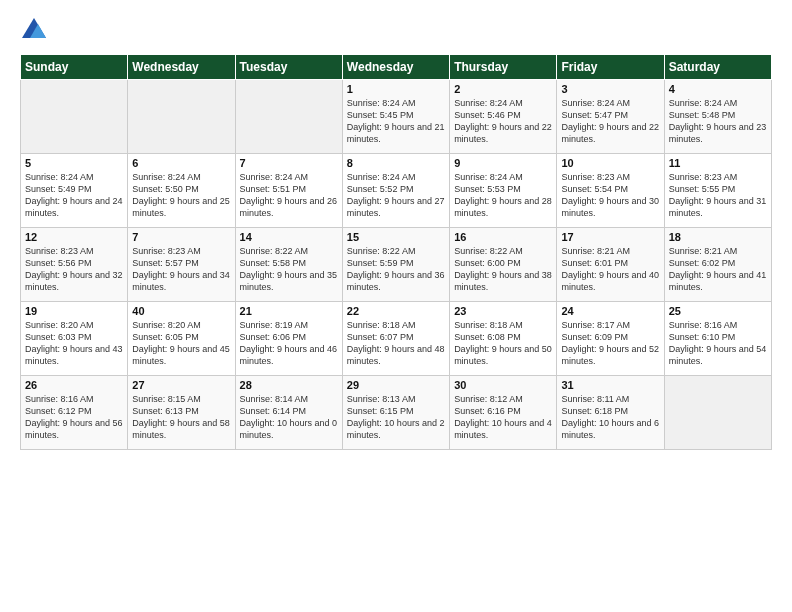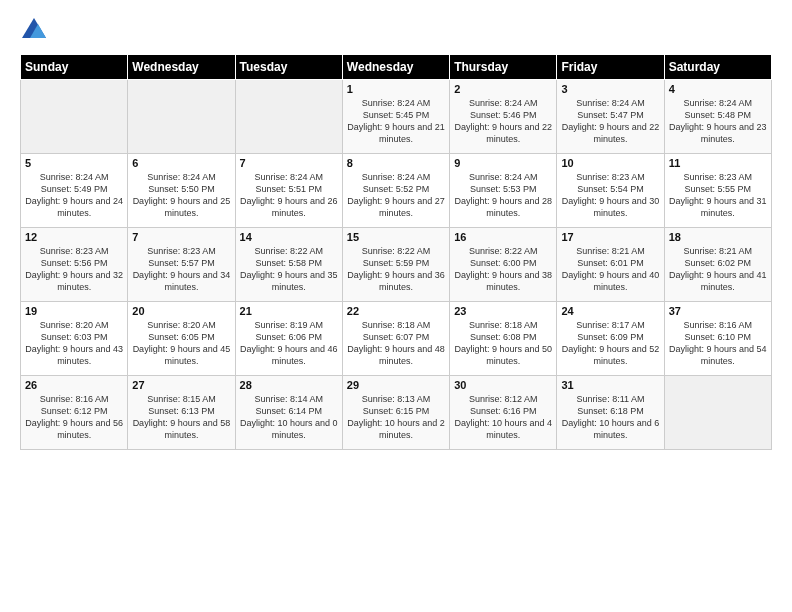--- a/index.html
+++ b/index.html
@@ -56,21 +56,21 @@
     .calendar-subtitle {
       font-size: 14px;
       color: #444;
     }
     table {
       width: 100%;
       border-collapse: collapse;
       table-layout: fixed;
     }
     thead tr th {
-      background-color: #000000;
+      background-color: #14532d;
       color: #fff;
       font-size: 12px;
       font-weight: bold;
       padding: 5px 4px;
       text-align: left;
       border: 1px solid #fff;
     }
     tbody tr td {
       border: 1px solid #ccc;
       vertical-align: top;
@@ -83,21 +83,20 @@
       font-size: 11px;
       font-weight: bold;
       color: #111;
       display: block;
       margin-bottom: 2px;
     }
     .day-info {
       font-size: 9px;
       color: #333;
       line-height: 1.35;
-      text-align: center;
     }
     tbody tr:nth-child(odd) td {
       background: #f9f9f9;
     }
     tbody tr:nth-child(even) td {
       background: #ffffff;
     }
     .empty-cell {
       background: #f0f0f0 !important;
     }
@@ -216,41 +215,41 @@
             <span class="day-num">18</span>
             <div class="day-info">Sunrise: 8:21 AM<br>Sunset: 6:02 PM<br>Daylight: 9 hours and 41 minutes.</div>
           </td>
         </tr>
         <tr>
           <td>
             <span class="day-num">19</span>
             <div class="day-info">Sunrise: 8:20 AM<br>Sunset: 6:03 PM<br>Daylight: 9 hours and 43 minutes.</div>
           </td>
           <td>
-            <span class="day-num">20</span>
+            <span class="day-num">40</span>
             <div class="day-info">Sunrise: 8:20 AM<br>Sunset: 6:05 PM<br>Daylight: 9 hours and 45 minutes.</div>
           </td>
           <td>
             <span class="day-num">21</span>
             <div class="day-info">Sunrise: 8:19 AM<br>Sunset: 6:06 PM<br>Daylight: 9 hours and 46 minutes.</div>
           </td>
           <td>
             <span class="day-num">22</span>
             <div class="day-info">Sunrise: 8:18 AM<br>Sunset: 6:07 PM<br>Daylight: 9 hours and 48 minutes.</div>
           </td>
           <td>
             <span class="day-num">23</span>
             <div class="day-info">Sunrise: 8:18 AM<br>Sunset: 6:08 PM<br>Daylight: 9 hours and 50 minutes.</div>
           </td>
           <td>
             <span class="day-num">24</span>
             <div class="day-info">Sunrise: 8:17 AM<br>Sunset: 6:09 PM<br>Daylight: 9 hours and 52 minutes.</div>
           </td>
           <td>
-            <span class="day-num">37</span>
+            <span class="day-num">25</span>
             <div class="day-info">Sunrise: 8:16 AM<br>Sunset: 6:10 PM<br>Daylight: 9 hours and 54 minutes.</div>
           </td>
         </tr>
         <tr>
           <td>
             <span class="day-num">26</span>
             <div class="day-info">Sunrise: 8:16 AM<br>Sunset: 6:12 PM<br>Daylight: 9 hours and 56 minutes.</div>
           </td>
           <td>
             <span class="day-num">27</span>

